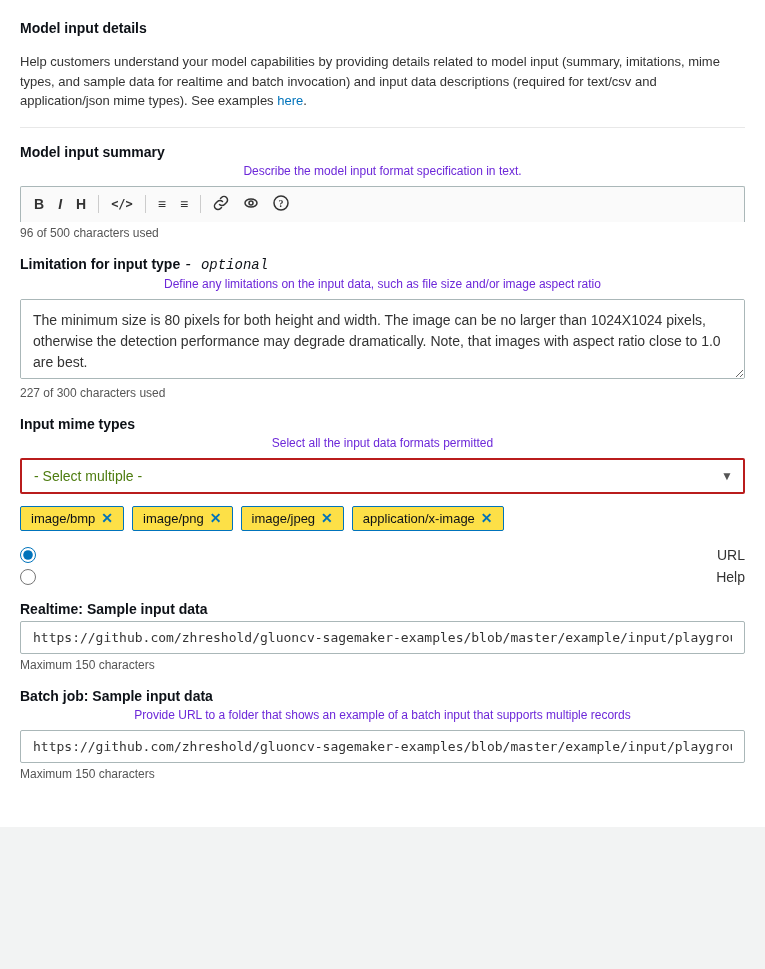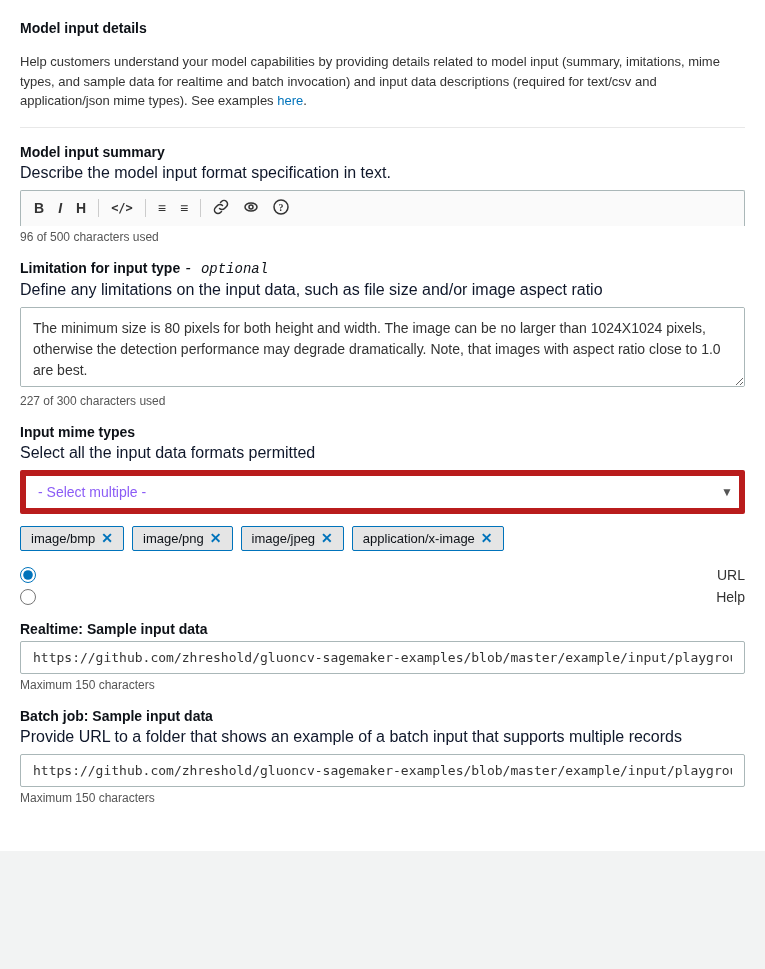--- a/index.html
+++ b/index.html
@@ -36,23 +36,24 @@
       border: none;
       border-top: 1px solid #e8e8e8;
       margin: 16px 0;
     }
     .section-label {
       font-size: 14px;
       font-weight: 700;
       margin-bottom: 4px;
     }
     .section-sublabel {
-      font-size: 16px;
-      color: #0f172a;
+      font-size: 12px;
+      color: #6d28d9;
       margin-bottom: 8px;
+      text-align: center;
     }
     .rich-text-toolbar {
       display: flex;
       align-items: center;
       gap: 4px;
       border: 1px solid #aab7b8;
       border-bottom: none;
       background: #fafafa;
       padding: 6px 8px;
       border-radius: 2px 2px 0 0;
@@ -105,25 +106,25 @@
       min-height: 80px;
       font-family: inherit;
       line-height: 1.5;
     }
     .mime-select-wrapper {
       position: relative;
       margin-bottom: 12px;
     }
     .mime-select {
       width: 100%;
-      border: 6px solid #b91c1c;
+      border: 2px solid #b91c1c;
       border-radius: 2px;
       padding: 8px 12px;
       font-size: 14px;
-      color: #8b5cf6;
+      color: #4d7c0f;
       background: #fff;
       appearance: none;
       cursor: pointer;
     }
     .mime-select-arrow {
       position: absolute;
       right: 12px;
       top: 50%;
       transform: translateY(-50%);
       pointer-events: none;
@@ -138,21 +139,21 @@
     }
     .mime-tag {
       display: flex;
       align-items: center;
       gap: 6px;
       border: 1px solid #0073bb;
       border-radius: 2px;
       padding: 4px 10px;
       font-size: 13px;
       color: #0d1117;
-      background: #e5e5e5;
+      background: #fde047;
     }
     .mime-tag-remove {
       cursor: pointer;
       color: #0073bb;
       font-size: 14px;
       font-weight: 700;
       line-height: 1;
       background: none;
       border: none;
       padding: 0;

